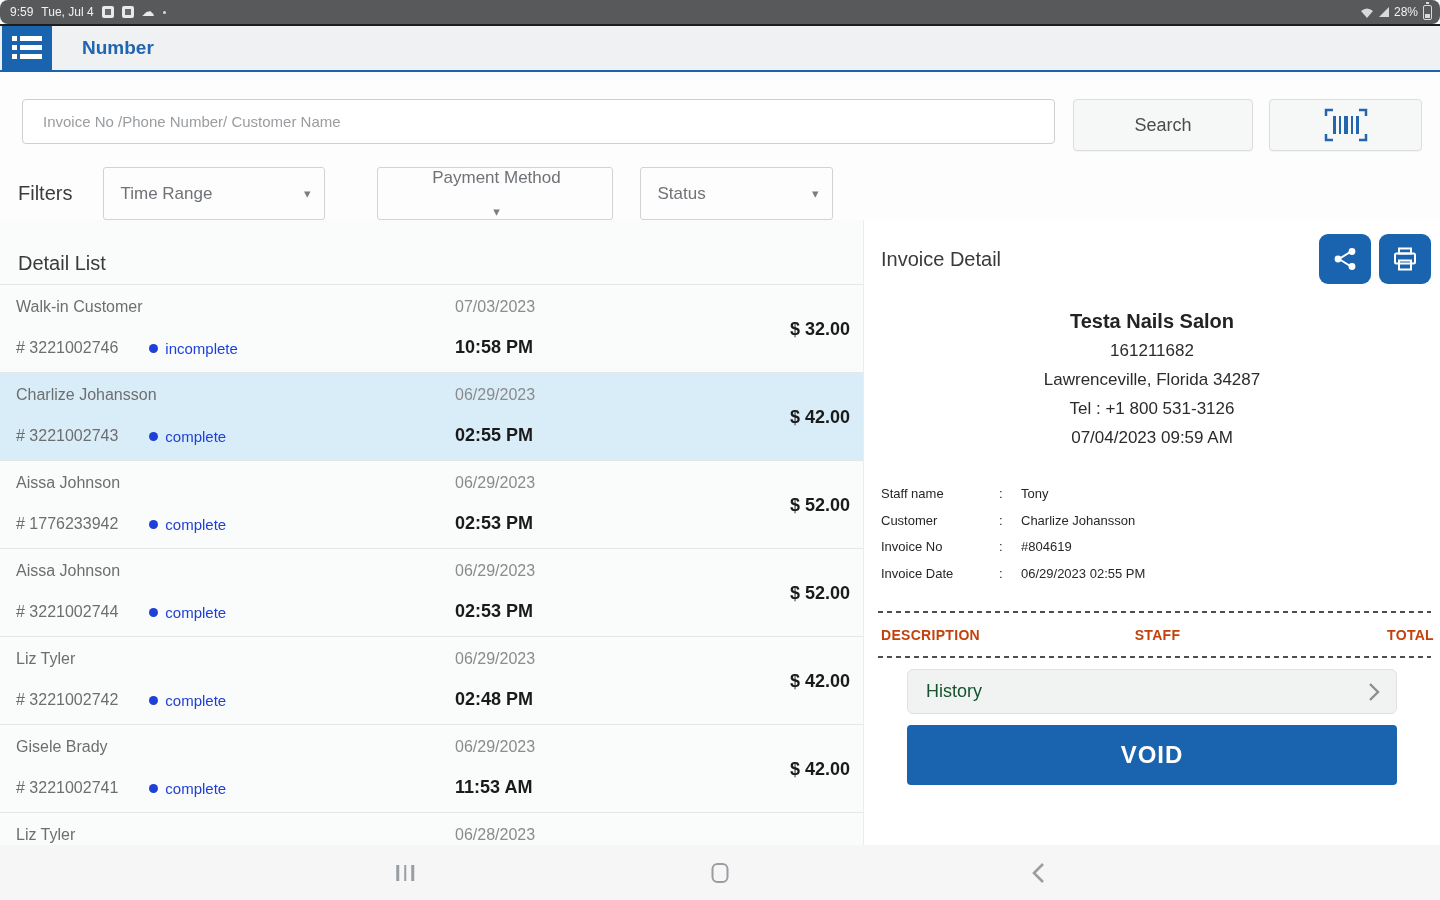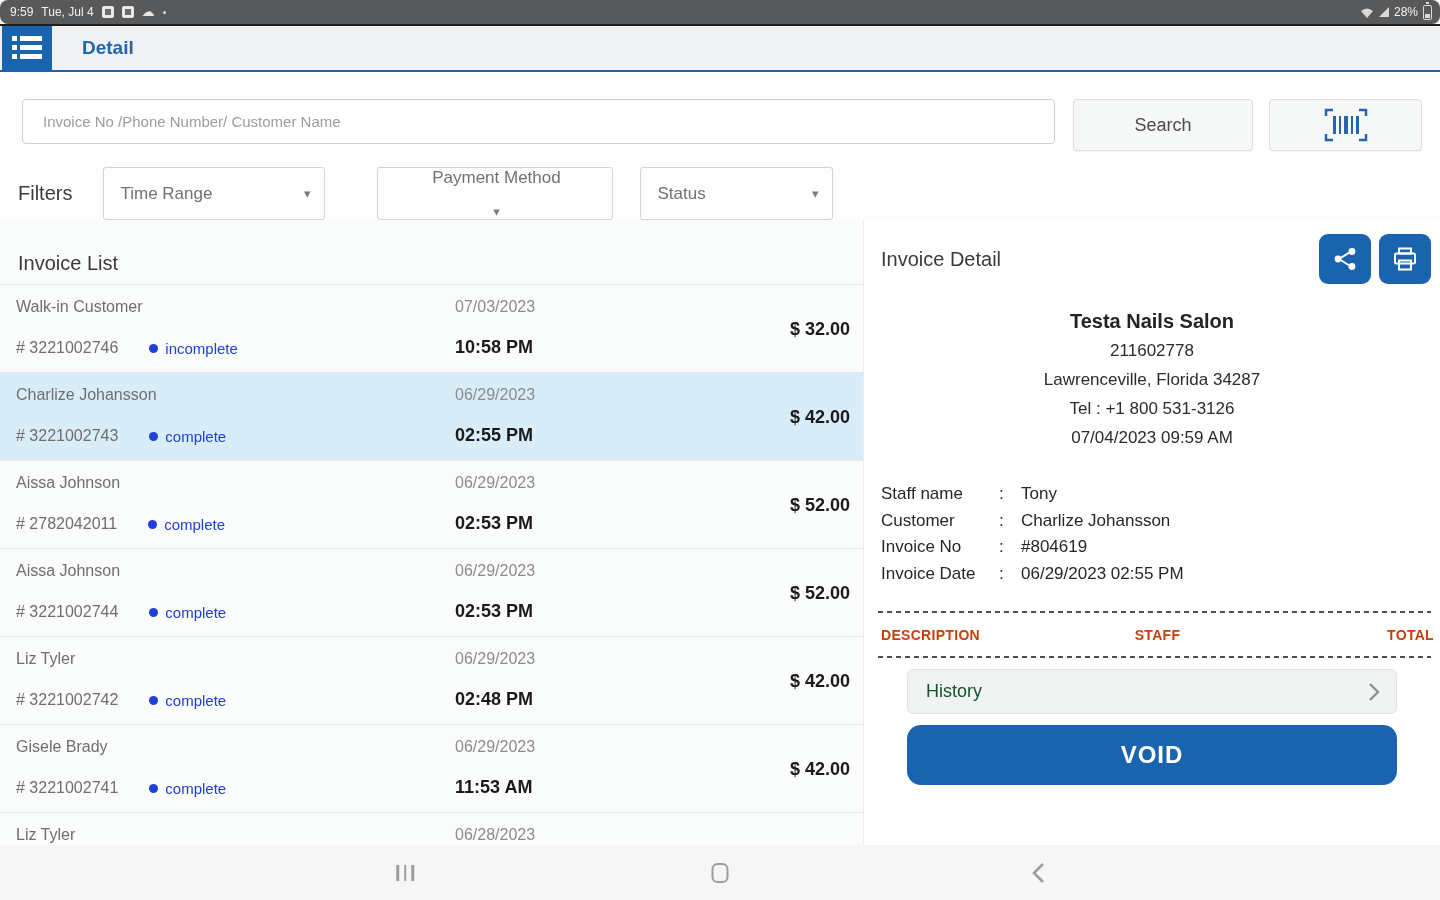--- a/index.html
+++ b/index.html
@@ -74,36 +74,36 @@
   .detail-header { margin-top:10px; height:58px; display:flex; align-items:center; }
   .detail-title { padding-left:17px; font-size:20px; color:#3a3a3a; flex:1; }
   .icon-btn { width:52px; height:50px; background:#1a63ae; border-radius:9px;
     display:flex; align-items:center; justify-content:center; cursor:pointer; margin-right:8px; }
   .icon-btn:last-child { margin-right:9px; }
   .receipt { text-align:center; margin-top:18px; color:#232323; }
   .r-name { font-size:20px; font-weight:bold; line-height:30px; }
   .r-line { font-size:17px; line-height:29px; color:#2b2b2b; }
   .r-sale { font-size:23px; font-weight:bold; margin-top:12px; line-height:30px; }
   .r-fields { text-align:left; margin:29px 0 0 17px; }
-  .r-field { display:flex; font-size:17px; line-height:26.5px; color:#272727; }
+  .r-field { display:flex; font-size:13px; line-height:26.5px; color:#272727; }
   .r-field .fl { width:118px; }
   .r-field .fc { width:22px; }
   .dashes { height:2px; margin:0 9px 0 14px;
     background-image:repeating-linear-gradient(90deg,#4e4e4e 0 5px,transparent 5px 9px); }
   .dash-top { margin-top:24px; }
   .r-thead { display:flex; font-size:14px; font-weight:bold; color:#c2410c;
     margin:14px 6px 13px 17px; letter-spacing:0.3px; }
   .r-thead span:nth-child(1){ flex:1; text-align:left; }
   .r-thead span:nth-child(2){ flex:1; text-align:center; }
   .r-thead span:nth-child(3){ flex:1; text-align:right; }
   .history-btn { width:490px; height:45px; margin:11px auto 0; background:#f1f2f2;
     border:1px solid #e0e1e1; border-radius:6px; display:flex; align-items:center;
     justify-content:space-between; padding:0 16px 0 18px; cursor:pointer; }
   .history-label { font-size:18px; color:#14532d; }
-  .void-btn { width:490px; height:60px; margin:11px auto 0; background:#1a63ae; border-radius:14px;
+  .void-btn { width:490px; height:60px; margin:11px auto 0; background:#1a63ae; border-radius:4px;
     display:flex; align-items:center; justify-content:center; cursor:pointer; }
   .void-label { color:#ffffff; font-size:24px; font-weight:bold; letter-spacing:1px; }
 
   
   .bottom-nav { position:fixed; left:0; bottom:0; width:1440px; height:55px;
     background:rgba(245,246,247,0.95); z-index:10; }
   .nav-item { position:absolute; top:50%; transform:translate(-50%,-50%); cursor:pointer;
     display:flex; align-items:center; justify-content:center; }
   .nav-recents { left:405px; display:flex; gap:5px; }
   .nav-recents i { display:block; width:2.5px; height:16px; background:#9a9ea1; }
@@ -136,21 +136,21 @@
   <div class="menu-btn">
     <svg width="30" height="26" viewBox="0 0 30 26">
       <rect x="0" y="1" width="5" height="5" fill="#fff"></rect>
         <rect x="8" y="1" width="22" height="5" fill="#fff"></rect>
       <rect x="0" y="10" width="5" height="5" fill="#fff"></rect>
         <rect x="8" y="10" width="22" height="5" fill="#fff"></rect>
       <rect x="0" y="19" width="5" height="5" fill="#fff"></rect>
         <rect x="8" y="19" width="22" height="5" fill="#fff"></rect>
     </svg>
   </div>
-  <div class="app-title">Detail</div>
+  <div class="app-title">Number</div>
 </div>
 
 <div class="search-row">
   <input class="search-input" type="text" placeholder="Invoice No /Phone Number/ Customer Name" style="">
   <div class="btn-light search-btn">
     <span>Search</span>
   </div>
   <div class="btn-light scan-btn">
     <svg width="44" height="36" viewBox="0 0 44 36">
       <g stroke="#2465ae" stroke-width="2.5" fill="none">
@@ -182,21 +182,21 @@
   </div>
   <div class="dropdown dd-3">
     <span>Status</span>
     <span class="caret">▾</span>
   </div>
 </div>
 
 <div class="main">
 
   <div class="list-panel">
-    <div class="panel-title">Invoice List</div>
+    <div class="panel-title">Detail List</div>
     <div class="rows">
   <div class="row">
     <span class="col-name">Walk-in Customer</span>
     <span class="col-sub">
       <span class="inv-no"># 3221002746</span>
       <span class="status-wrap">
         <span class="status-dot"></span>
         <span class="status-label">incomplete</span>
       </span>
     </span>
@@ -215,21 +215,21 @@
       </span>
     </span>
     <span class="col-date">06/29/2023</span>
     <span class="col-time">02:55 PM</span>
     <span class="col-amount">$ 42.00</span>
   </div>
 
   <div class="row">
     <span class="col-name">Aissa Johnson</span>
     <span class="col-sub">
-      <span class="inv-no"># 2782042011</span>
+      <span class="inv-no"># 1776233942</span>
       <span class="status-wrap">
         <span class="status-dot"></span>
         <span class="status-label">complete</span>
       </span>
     </span>
     <span class="col-date">06/29/2023</span>
     <span class="col-time">02:53 PM</span>
     <span class="col-amount">$ 52.00</span>
   </div>
 
@@ -308,21 +308,21 @@
             <rect x="7" y="2.5" width="12" height="5"></rect>
             <rect x="3" y="7.5" width="20" height="10" rx="1.5"></rect>
             <rect x="7" y="14.5" width="12" height="9"></rect>
           </g>
         </svg>
       </div>
     </div>
 
     <div class="receipt">
       <div class="r-name">Testa Nails Salon</div>
-      <div class="r-line">211602778</div>
+      <div class="r-line">161211682</div>
       <div class="r-line">Lawrenceville,  Florida 34287</div>
       <div class="r-line">Tel : +1 800 531-3126</div>
       <div class="r-line">07/04/2023 09:59 AM</div>
 
       <div class="r-fields">
         <div class="r-field">
           <span class="fl">Staff name</span>
           <span class="fc">:</span>
           <span>Tony</span>
         </div>

